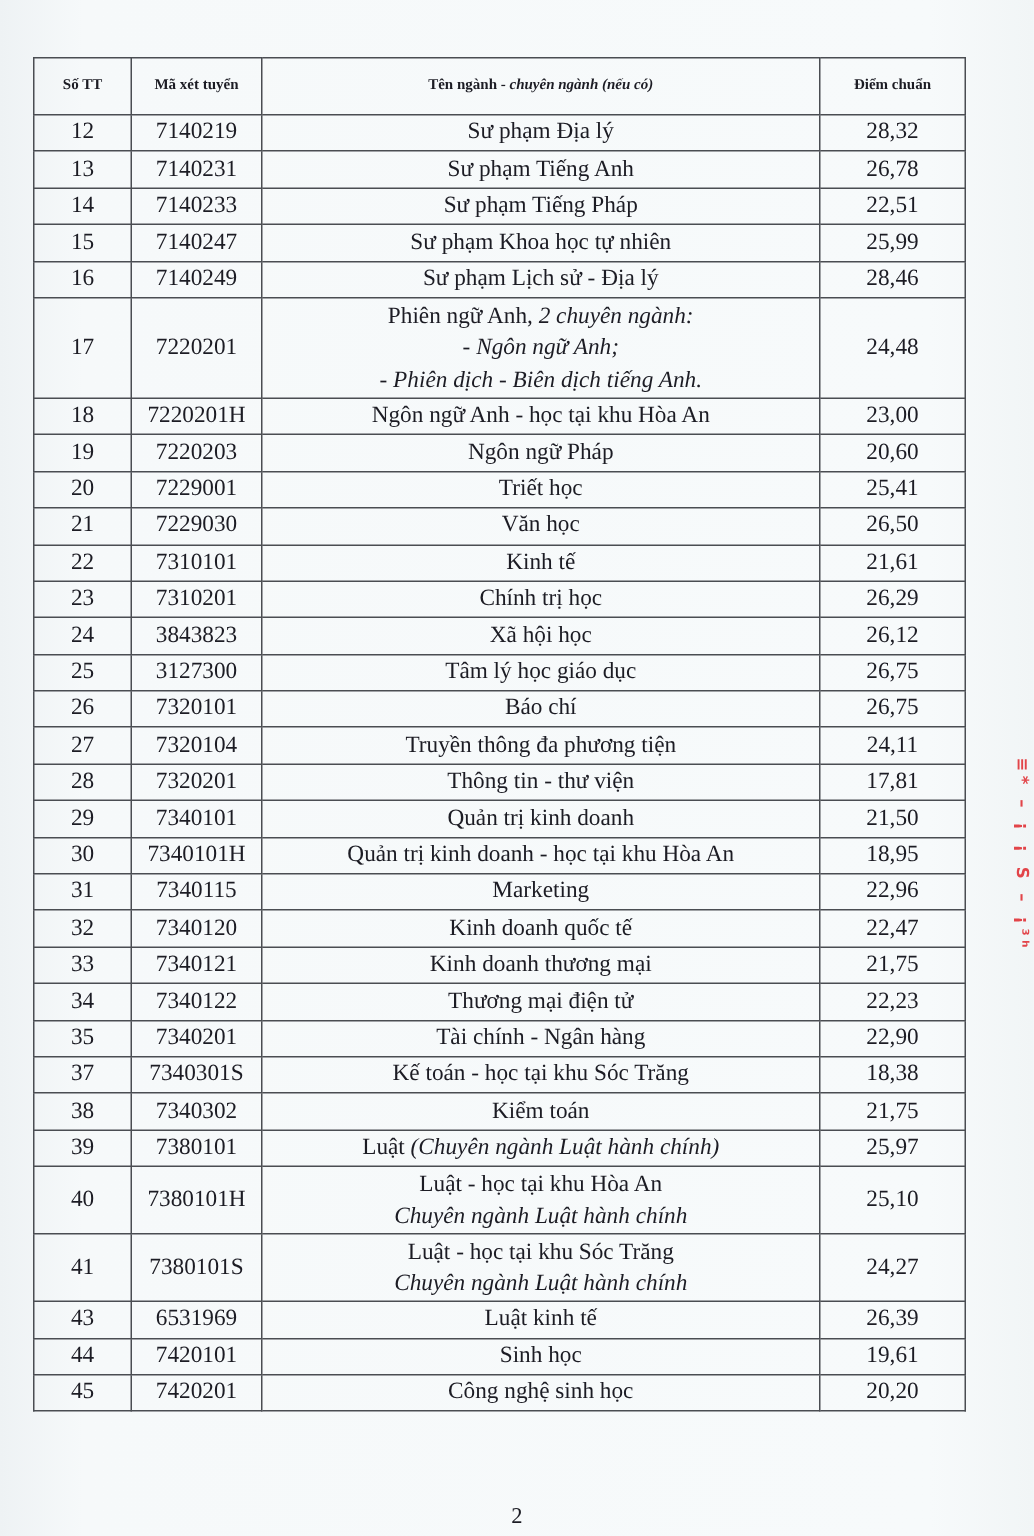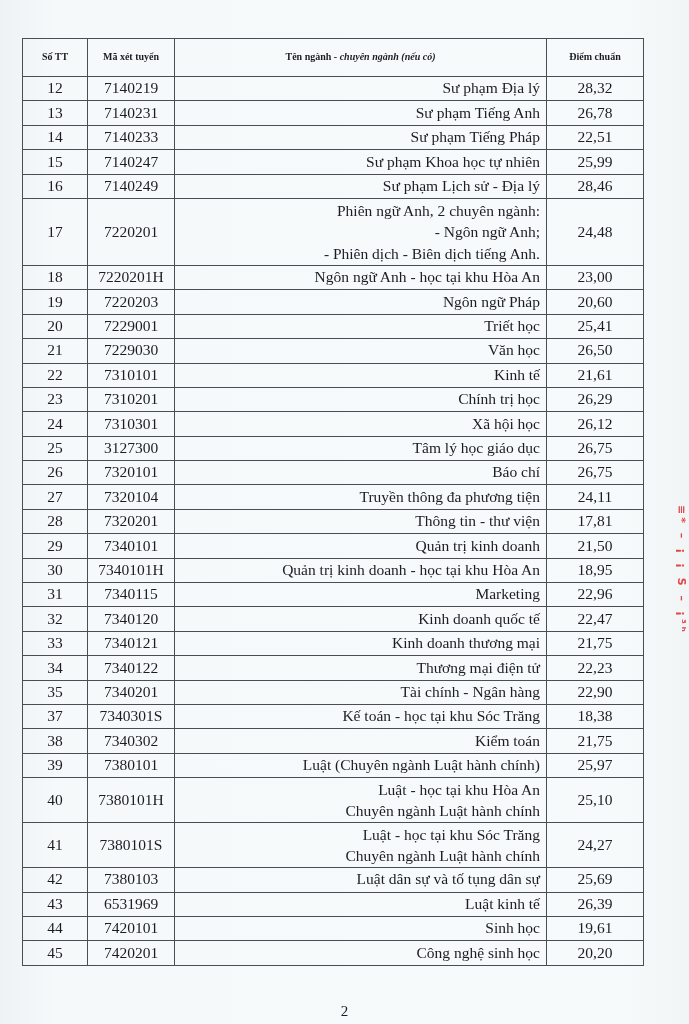--- a/index.html
+++ b/index.html
@@ -24,25 +24,25 @@
       padding: 0 6px;
       vertical-align: middle;
     }
     table.scores th {
       height: 37px; font-weight: bold; font-size: 10px; text-align: center;
     }
     table.scores th .ital { font-style: italic; }
     table.scores td { height: 23.4px; }
     td.c-stt { width: 52px; text-align: center; }
     td.c-code { width: 74px; text-align: center; }
-    td.c-name { text-align: right; padding-left: 6px; margin-top: 36px; }
+    td.c-name { text-align: center; padding-left: 6px; margin-top: 36px; }
     td.c-score { width: 84px; text-align: center; }
     tr.tall3 td { height: 66px; }
     tr.tall2 td { height: 44px; }
-    .ital { }
+    .ital { font-style: italic; }
     .line { display: block; line-height: 21.5px; }
     .page-number {
       position: absolute; left: 0; width: 689px; top: 1003px;
       text-align: center; font-size: 15px;
     }
     .stamp {
       position: absolute; left: 676px; top: 505px;
       width: 12px; height: 160px;
       color: #e0262b; font-size: 11px; font-weight: bold;
       font-family: "DejaVu Sans", sans-serif;
@@ -137,21 +137,21 @@
         <td class="c-score">21,61</td>
       </tr>
     <tr>
         <td class="c-stt">23</td>
         <td class="c-code">7310201</td>
         <td class="c-name">Chính trị học</td>
         <td class="c-score">26,29</td>
       </tr>
     <tr>
         <td class="c-stt">24</td>
-        <td class="c-code">7310301</td>
+        <td class="c-code">3843823</td>
         <td class="c-name">Xã hội học</td>
         <td class="c-score">26,12</td>
       </tr>
     <tr>
         <td class="c-stt">25</td>
         <td class="c-code">3127300</td>
         <td class="c-name">Tâm lý học giáo dục</td>
         <td class="c-score">26,75</td>
       </tr>
     <tr>
@@ -244,26 +244,20 @@
     <tr class="tall2">
       <td class="c-stt">41</td>
       <td class="c-code">7380101S</td>
       <td class="c-name">
         <span class="line">Luật - học tại khu Sóc Trăng</span>
         <span class="line ital">Chuyên ngành Luật hành chính</span>
       </td>
       <td class="c-score">24,27</td>
     </tr>
     <tr>
-        <td class="c-stt">42</td>
-        <td class="c-code">7380103</td>
-        <td class="c-name">Luật dân sự và tố tụng dân sự</td>
-        <td class="c-score">25,69</td>
-      </tr>
-    <tr>
         <td class="c-stt">43</td>
         <td class="c-code">6531969</td>
         <td class="c-name">Luật kinh tế</td>
         <td class="c-score">26,39</td>
       </tr>
     <tr>
         <td class="c-stt">44</td>
         <td class="c-code">7420101</td>
         <td class="c-name">Sinh học</td>
         <td class="c-score">19,61</td>

